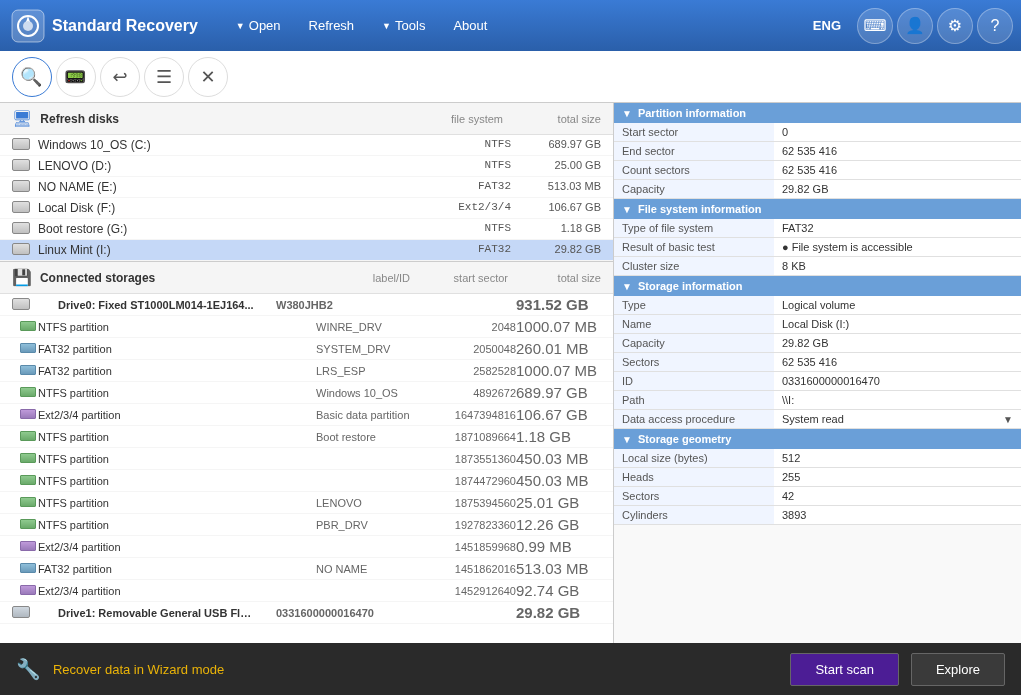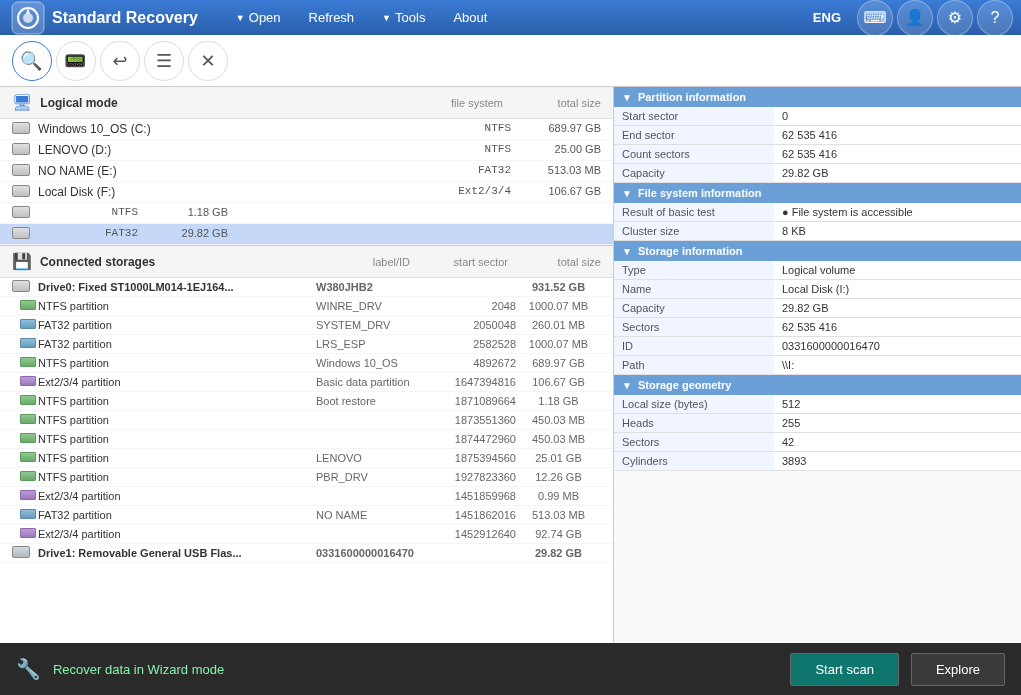--- a/index.html
+++ b/index.html
@@ -1,19 +1,19 @@
 <!DOCTYPE html>
 <html><head>
   <meta charset="utf-8">
   <style>
     * { box-sizing: border-box; margin: 0; padding: 0; }
     body { font-family: Arial, sans-serif; font-size: 12px; background: #f0f0f0; width: 1021px; height: 695px; overflow: hidden; display: flex; flex-direction: column; }
 
     
-    .header { background: linear-gradient(180deg, #3a7bd5 0%, #2a5faa 100%); display: flex; align-items: center; height: 35px; padding: 0 8px; gap: 4px; }
+    .header { background: linear-gradient(180deg, #3a7bd5 0%, #2a5faa 100%); display: flex; align-items: center; height: 51px; padding: 0 8px; gap: 4px; }
     .header-logo { width: 40px; height: 40px; display: flex; align-items: center; justify-content: center; }
     .header-logo svg { width: 36px; height: 36px; }
     .header-title { color: white; font-size: 16px; font-weight: bold; margin-right: 20px; }
     .header-nav { display: flex; align-items: center; gap: 0; }
     .header-nav-item { color: white; font-size: 13px; padding: 6px 14px; cursor: pointer; display: flex; align-items: center; gap: 4px; }
     .header-spacer { flex: 1; }
     .header-lang { color: white; font-size: 13px; font-weight: bold; padding: 0 12px; }
     .header-icons { display: flex; gap: 4px; }
     .header-icon-btn { width: 36px; height: 36px; border-radius: 50%; background: rgba(255,255,255,0.15); display: flex; align-items: center; justify-content: center; cursor: pointer; color: white; font-size: 16px; border: 1px solid rgba(255,255,255,0.3); }
 
@@ -40,44 +40,44 @@
     .disk-icon { width: 20px; height: 14px; margin-right: 6px; flex-shrink: 0; }
     .disk-name { flex: 1; color: #333; font-size: 12px; }
     .disk-fs { width: 100px; text-align: right; color: #555; font-size: 11px; font-family: Liberation Mono, monospace; }
     .disk-size { width: 90px; text-align: right; color: #555; font-size: 11px; }
 
     
     .storages-header { background: #f5f5f5; padding: 6px 12px; display: flex; align-items: center; gap: 8px; border-top: 1px solid #ccc; border-bottom: 1px solid #e0e0e0; }
 
     .storage-list { overflow-y: auto; flex: 1; }
     .storage-item { display: flex; align-items: center; padding: 2px 12px; cursor: pointer; border-bottom: 1px solid #f5f5f5; }
-    .storage-item.drive { font-weight: bold; }
+    .storage-item.drive { font-weight: bold; gap: 20px; }
     .storage-item .s-icon { width: 20px; height: 14px; margin-right: 6px; flex-shrink: 0; }
     .storage-item .s-name { flex: 1; color: #333; font-size: 11px; overflow: hidden; text-overflow: ellipsis; white-space: nowrap; }
     .storage-item .s-label { width: 110px; color: #666; font-size: 11px; overflow: hidden; text-overflow: ellipsis; }
     .storage-item .s-sector { width: 90px; text-align: right; color: #666; font-size: 11px; }
-    .storage-item .s-size { width: 85px; text-align: center; color: #666; font-size: 11px; }
+    .storage-item .s-size { width: 85px; text-align: left; color: #666; font-size: 15px; }
 
     
     .right-panel { flex: 1; overflow-y: auto; background: #f9f9f9; }
     .info-section { margin: 0; }
     .info-section-header { background: #6a9fd8; color: white; font-size: 11px; font-weight: bold; padding: 4px 8px; display: flex; align-items: center; gap: 6px; }
     .info-table { width: 100%; border-collapse: collapse; }
     .info-table tr { border-bottom: 1px solid #e0e0e0; }
     .info-table td { padding: 3px 8px; font-size: 11px; background: white; }
     .info-table td:first-child { color: #555; width: 160px; background: #f0f5ff; }
     .info-table td:last-child { color: #333; }
     .info-table .value-green { color: #2d7a2d; }
     .info-table .value-blue { color: #1a5faa; }
 
     
     .footer { background: #2a2a2a; height: 52px; display: flex; align-items: center; padding: 0 16px; gap: 12px; }
-    .footer-text { color: #86efac; font-size: 13px; flex: 1; }
+    .footer-text { color: #eab308; font-size: 13px; flex: 1; }
     .footer-btn { background: #3a3a3a; border: 1px solid #666; color: white; padding: 8px 24px; font-size: 13px; cursor: pointer; border-radius: 2px; }
-    .footer-btn.primary { background: #0f766e; }
+    .footer-btn.primary { background: #4c1d95; }
 
     
     .hdd-icon { display: inline-block; width: 18px; height: 12px; border: 1px solid #888; border-radius: 2px; background: linear-gradient(180deg, #e0e0e0, #c0c0c0); position: relative; }
     .partition-icon { display: inline-block; width: 16px; height: 10px; border: 1px solid #5a9a5a; background: linear-gradient(180deg, #8fca8f, #6aaa6a); border-radius: 1px; }
     .fat32-partition { border-color: #5a8aaa; background: linear-gradient(180deg, #8fbfda, #6a9aba); }
     .ext-partition { border-color: #8a6aaa; background: linear-gradient(180deg, #bf9ada, #9a7aba); }
     .usb-drive-icon { display: inline-block; width: 18px; height: 12px; border: 1px solid #888; border-radius: 2px; background: linear-gradient(180deg, #d0d8e0, #b0b8c0); }
   </style>
 </head>
 <body>
@@ -129,21 +129,21 @@
   <div class="toolbar-btn">☰</div>
   <div class="toolbar-btn">✕</div>
 </div>
 
 <div class="main">
 
   <div class="left-panel">
 
     <div class="section-header">
       <span style="color:#3a7bd5; font-size:16px;">🖥</span>
-      <span class="section-title">Logical mode</span>
+      <span class="section-title">Refresh disks</span>
       <span class="col-fs">file system</span>
       <span class="col-size">total size</span>
     </div>
 
     <div class="disk-list">
       <div class="disk-item">
         <div class="disk-icon"><div class="hdd-icon"></div></div>
         <span class="disk-name">Windows 10_OS (C:)</span>
         <span class="disk-fs">NTFS</span>
         <span class="disk-size">689.97 GB</span>
@@ -161,25 +161,27 @@
         <span class="disk-size">513.03 MB</span>
       </div>
       <div class="disk-item">
         <div class="disk-icon"><div class="hdd-icon"></div></div>
         <span class="disk-name">Local Disk (F:)</span>
         <span class="disk-fs">Ext2/3/4</span>
         <span class="disk-size">106.67 GB</span>
       </div>
       <div class="disk-item">
         <div class="disk-icon"><div class="hdd-icon"></div></div>
+        <span class="disk-name">Boot restore (G:)</span>
         <span class="disk-fs">NTFS</span>
         <span class="disk-size">1.18 GB</span>
       </div>
       <div class="disk-item selected">
         <div class="disk-icon"><div class="hdd-icon"></div></div>
+        <span class="disk-name">Linux Mint (I:)</span>
         <span class="disk-fs">FAT32</span>
         <span class="disk-size">29.82 GB</span>
       </div>
     </div>
 
     <div class="storages-header">
       <span style="color:#3a7bd5; font-size:16px;">💾</span>
       <span class="section-title">Connected storages</span>
       <span style="width:110px; color:#888; font-size:11px;text-align:right;">label/ID</span>
       <span style="width:90px; color:#888; font-size:11px; text-align:right;">start sector</span>
@@ -326,20 +328,24 @@
         </table>
     </div>
 
     <div class="info-section">
       <div class="info-section-header">
         <span style="font-size:10px; cursor:pointer;">▼</span>
         <span>File system information</span>
       </div>
       <table class="info-table">
         <tbody>
+            <tr>
+          <td>Type of file system</td>
+          <td>FAT32</td>
+        </tr>
         <tr>
           <td>Result of basic test</td>
           <td class="value-green">● File system is accessible</td>
         </tr>
         <tr>
           <td>Cluster size</td>
           <td>8 KB</td>
         </tr>
       </tbody>
         </table>
@@ -368,20 +374,27 @@
           <td>Sectors</td>
           <td>62 535 416</td>
         </tr>
         <tr>
           <td>ID</td>
           <td>0331600000016470</td>
         </tr>
         <tr>
           <td>Path</td>
           <td>\\I:</td>
+        </tr>
+        <tr>
+          <td>Data access procedure</td>
+          <td style="display:flex; align-items:center; justify-content:space-between;">
+            <span>System read</span>
+            <span style="font-size:10px; color:#555; cursor:pointer;">▼</span>
+          </td>
         </tr>
       </tbody>
         </table>
     </div>
 
     <div class="info-section">
       <div class="info-section-header">
         <span style="font-size:10px; cursor:pointer;">▼</span>
         <span>Storage geometry</span>
       </div>

